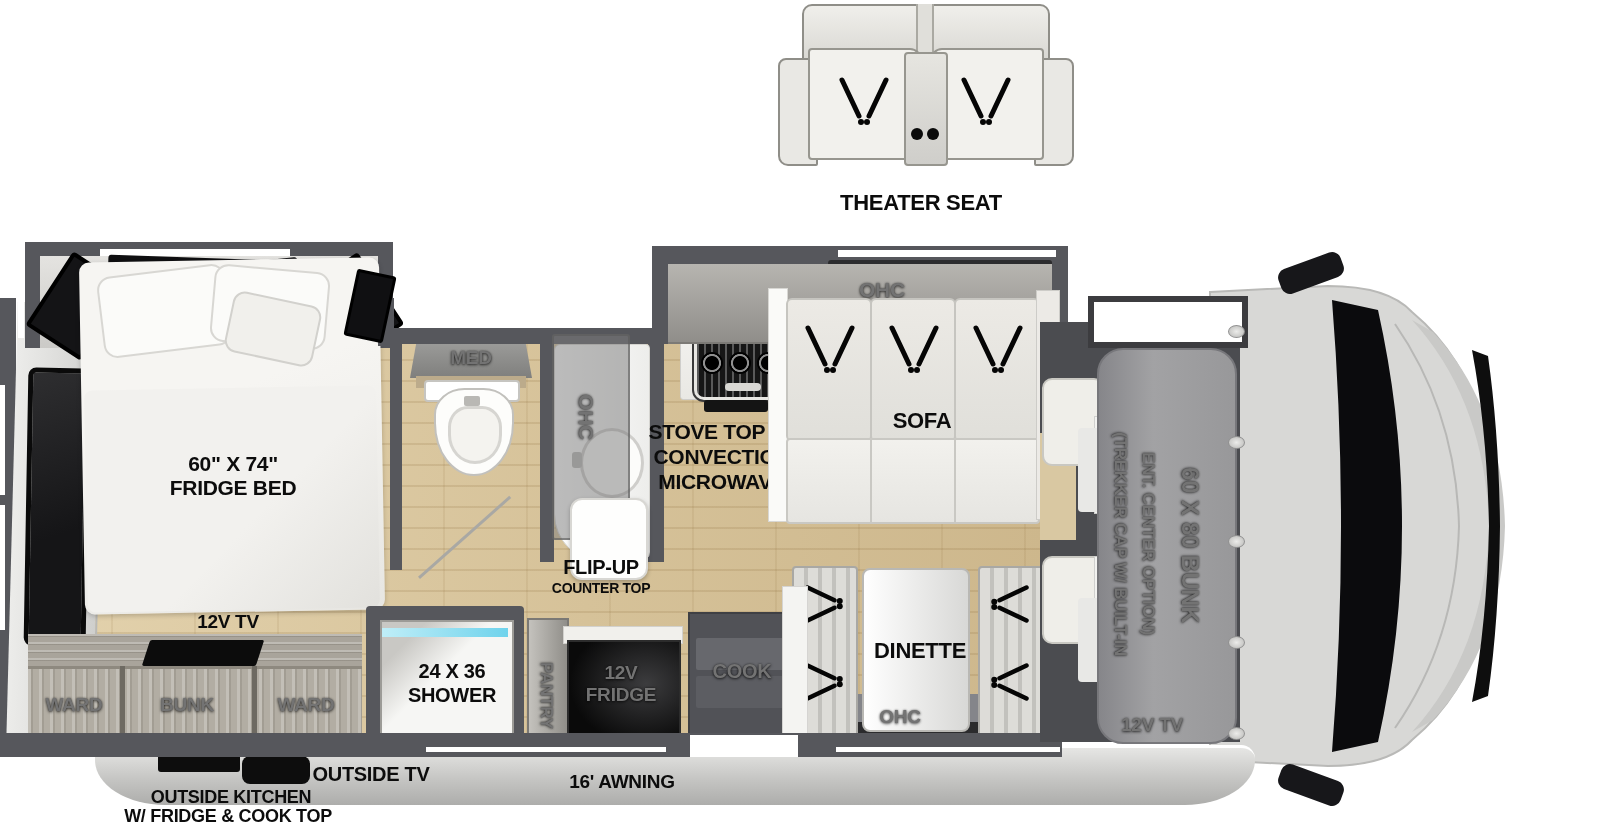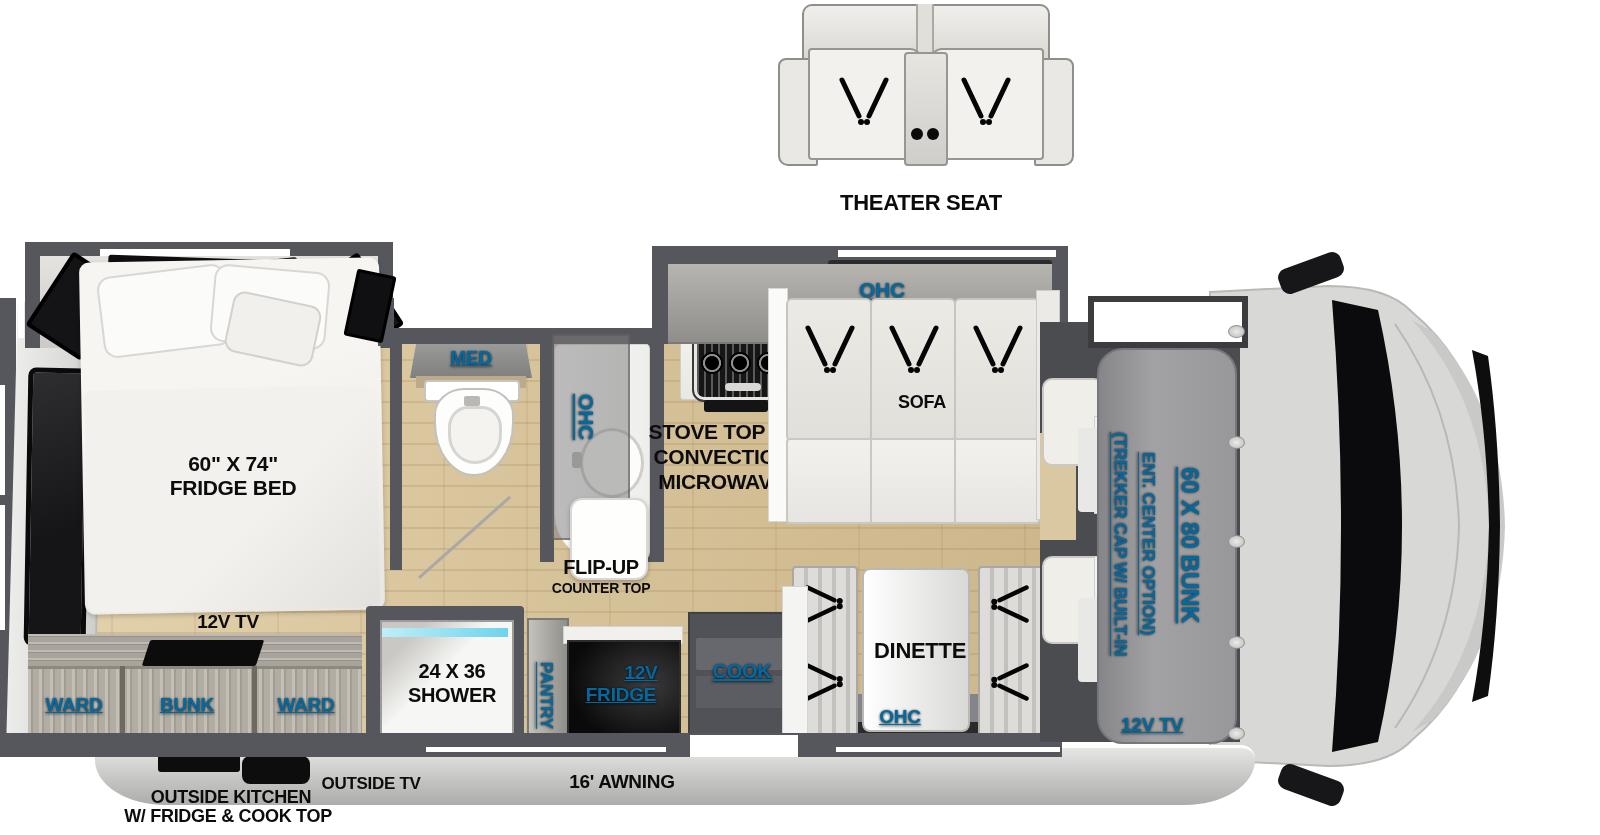--- a/index.html
+++ b/index.html
@@ -2,22 +2,22 @@
 <html><head>
 <meta charset="utf-8">
 <style>
   html,body{margin:0;padding:0;background:#fff;}
   #canvas{position:relative;width:1600px;height:835px;background:#ffffff;overflow:hidden;
           font-family:"Liberation Sans",sans-serif;}
   .abs{position:absolute;}
   .wall{position:absolute;background:#56575c;}
   .lbl{position:absolute;font-weight:700;color:#0c0c0c;letter-spacing:-0.3px;
        white-space:nowrap;transform:translateX(-50%);text-align:center;}
-  .lblw{position:absolute;font-weight:700;color:#0369a1;letter-spacing:-0.2px;white-space:nowrap;
-        transform:translateX(-50%);text-align:center;text-shadow:0 1px 3px rgba(0,0,0,.65),0 0 2px rgba(0,0,0,.45);text-decoration:underline;}
+  .lblw{position:absolute;font-weight:700;color:#737373;letter-spacing:-0.2px;white-space:nowrap;
+        transform:translateX(-50%);text-align:center;text-shadow:0 1px 3px rgba(0,0,0,.65),0 0 2px rgba(0,0,0,.45);}
   .vt{writing-mode:vertical-lr;text-orientation:mixed;}
   .stitch{position:absolute;}
   .floor{background-color:#dcc8a0;
     background-image:
       repeating-linear-gradient(180deg, rgba(133,100,50,.16) 0 2px, rgba(0,0,0,0) 2px 21px),
       repeating-linear-gradient(90deg, rgba(133,100,50,.10) 0 2px, rgba(0,0,0,0) 2px 83px),
       linear-gradient(90deg,#e3d2ad,#d6c299 55%,#cdb78c);}
   .woodface{background-color:#b2ada3;
     background-image:repeating-linear-gradient(90deg, rgba(255,255,255,.22) 0 3px, rgba(90,85,75,.18) 3px 5px, rgba(0,0,0,0) 5px 11px);}
   .woodtop{background-color:#a9a49b;
@@ -40,21 +40,21 @@
     <path d="M322,100 Q337,180 339,276 Q337,372 322,452 L338,446 Q349,368 350,276 Q349,184 338,106 Z" fill="#0e0e0e"></path>
     <rect x="128" y="10" width="66" height="26" rx="9" fill="#17171a" transform="rotate(-20 161 23)"></rect>
     <rect x="128" y="522" width="66" height="26" rx="9" fill="#17171a" transform="rotate(20 161 535)"></rect>
   </svg>
 
   <div class="abs" style="left:95px;top:745px;width:1160px;height:57px;
               background:linear-gradient(180deg,#e6e6e4,#c2c2c0 60%,#adadab);
               border-top:3px solid #ffffff;border-radius:4px 14px 70px 70px / 4px 14px 45px 45px;"></div>
   <div class="abs" style="left:158px;top:754px;width:82px;height:18px;background:#0d0d0d;border-radius:3px;"></div>
   <div class="abs" style="left:242px;top:756px;width:68px;height:28px;background:#0d0d0d;border-radius:8px;"></div>
-  <div class="lbl" style="left:371px;top:763px;font-size:17px;margin-top:11px;">OUTSIDE TV</div>
+  <div class="lbl" style="left:371px;top:763px;font-size:20px;">OUTSIDE TV</div>
   <div class="lbl" style="left:622px;top:771px;font-size:19px;">16' AWNING</div>
   <div class="lbl" style="left:231px;top:787px;font-size:18px;">OUTSIDE KITCHEN</div>
   <div class="lbl" style="left:228px;top:806px;font-size:18px;">W/ FRIDGE &amp; COOK TOP</div>
 
   <div class="abs floor" style="left:28px;top:338px;width:1016px;height:402px;"></div>
 
   <div class="wall" style="left:0;top:298px;width:16px;height:447px;"></div>
   <div class="abs" style="left:0;top:385px;width:5px;height:110px;background:#fff;"></div>
   <div class="abs" style="left:0;top:505px;width:5px;height:125px;background:#fff;"></div>
   <div class="abs" style="left:12px;top:302px;width:86px;height:441px;transform:skewX(-1.5deg);
@@ -173,21 +173,21 @@
       <circle cx="29" cy="46" r="3" fill="#050505"></circle>
         <circle cx="35" cy="46" r="3" fill="#050505"></circle>
     </svg>
   </div>
   <div class="abs" style="left:786px;top:438px;width:250px;height:82px;background:linear-gradient(#f2f1ed,#e6e5e1);
               border:2px solid #c9c8c3;border-radius:4px;">
     <div class="abs" style="left:82px;top:0;width:2px;height:82px;background:#c9c8c3;"></div>
     <div class="abs" style="left:166px;top:0;width:2px;height:82px;background:#c9c8c3;"></div>
   </div>
   <div class="abs" style="left:1036px;top:290px;width:22px;height:228px;background:#eceae6;border:1px solid #cdccc8;"></div>
-  <div class="lbl" style="left:922px;top:392px;font-size:18px;">SOFA</div>
+  <div class="lbl" style="left:922px;top:408px;font-size:22px;">SOFA</div>
 
   <div class="abs" style="left:788px;top:694px;width:272px;height:50px;background:#84858a;"></div>
   <div class="abs" style="left:822px;top:722px;width:226px;height:21px;background:#2b2b2d;border-radius:4px;"></div>
   <div class="abs bench" style="left:792px;top:566px;width:62px;height:172px;">
     <svg class="stitch" style="left:6px;top:14px;transform:rotate(-90deg);" width="48" height="44" viewBox="0 0 64 52">
       <line x1="10" y1="4" x2="27" y2="40" stroke="#050505" stroke-width="6" stroke-linecap="round"></line>
       <line x1="54" y1="4" x2="37" y2="40" stroke="#050505" stroke-width="6" stroke-linecap="round"></line>
       <circle cx="29" cy="47" r="4" fill="#050505"></circle>
         <circle cx="36" cy="47" r="4" fill="#050505"></circle>
     </svg>
@@ -231,21 +231,21 @@
   <div class="lbl" style="left:452px;top:660px;font-size:20px;">24 X 36</div>
   <div class="lbl" style="left:452px;top:684px;font-size:20px;">SHOWER</div>
 
   <div class="abs" style="left:527px;top:618px;width:38px;height:128px;background:linear-gradient(90deg,#c4c2bd,#908e89);
               border:2px solid #7b7975;"></div>
   <div class="lblw vt" style="left:536px;top:648px;height:95px;font-size:17px;transform:none;">PANTRY</div>
 
   <div class="abs" style="left:563px;top:626px;width:118px;height:16px;background:#f1f0ec;border:1px solid #d2d1cd;"></div>
   <div class="abs" style="left:567px;top:640px;width:110px;height:104px;border:2px solid #2c2c2c;
               background:radial-gradient(ellipse at 70% 40%,#3c3c3e,#0a0a0a 70%);"></div>
-  <div class="lblw" style="left:641px;top:662px;font-size:19px;">12V</div>
+  <div class="lblw" style="left:621px;top:662px;font-size:19px;">12V</div>
   <div class="lblw" style="left:621px;top:684px;font-size:19px;">FRIDGE</div>
 
   <div class="abs woodtop" style="left:28px;top:634px;width:334px;height:34px;"></div>
   <div class="abs" style="left:146px;top:640px;width:114px;height:26px;background:#0c0c0c;transform:skewX(-18deg);border-radius:2px;"></div>
   <div class="lbl" style="left:228px;top:611px;font-size:19px;">12V TV</div>
   <div class="abs woodface" style="left:28px;top:666px;width:334px;height:78px;border-top:3px solid #8e897f;"></div>
   <div class="abs" style="left:120px;top:666px;width:5px;height:78px;background:#6e6a62;"></div>
   <div class="abs" style="left:252px;top:666px;width:5px;height:78px;background:#6e6a62;"></div>
   <div class="lblw" style="left:74px;top:694px;font-size:19px;">WARD</div>
   <div class="lblw" style="left:187px;top:694px;font-size:19px;">BUNK</div>

